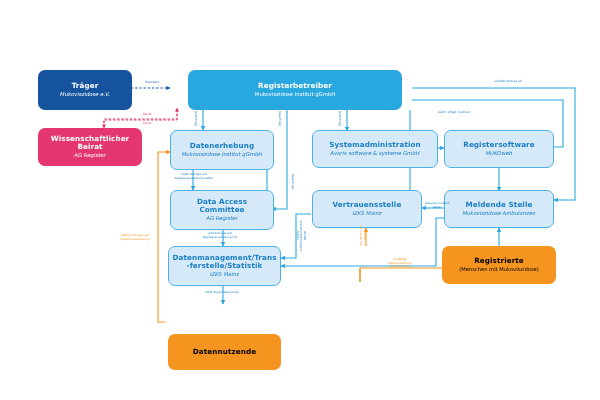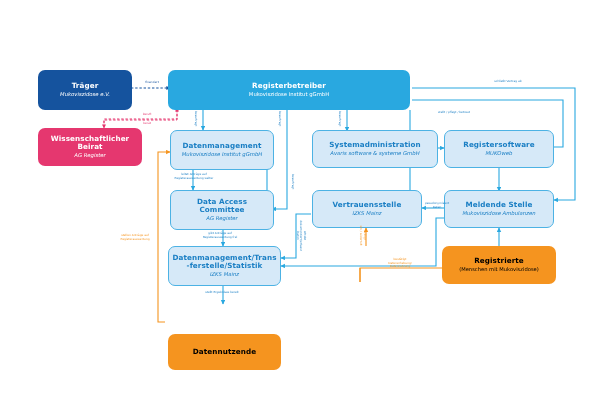--- a/index.html
+++ b/index.html
@@ -139,27 +139,27 @@
   <div class="node n-darkblue" style="left:38px;top:70px;width:94px;height:40px;">
     <div class="t1">Träger</div>
     <div class="t2">Mukoviszidose e.V.</div>
   </div>
 
   <div class="node n-pink" style="left:38px;top:128px;width:104px;height:38px;">
     <div class="t1">Wissenschaftlicher Beirat</div>
     <div class="t2">AG Register</div>
   </div>
 
-  <div class="node n-cyan" style="left:168px;top:70px;width:242px;height:40px;">
+  <div class="node n-cyan" style="left:188px;top:70px;width:214px;height:40px;">
     <div class="t1">Registerbetreiber</div>
     <div class="t2">Mukoviszidose Institut gGmbH</div>
   </div>
 
   <div class="node n-lightblue" style="left:170px;top:130px;width:104px;height:40px;">
-    <div class="t1">Datenmanagement</div>
+    <div class="t1">Datenerhebung</div>
     <div class="t2">Mukoviszidose Institut gGmbH</div>
   </div>
 
   <div class="node n-lightblue" style="left:312px;top:130px;width:126px;height:38px;">
     <div class="t1">Systemadministration</div>
     <div class="t2">Avaris software &amp; systeme GmbH</div>
   </div>
 
   <div class="node n-lightblue" style="left:170px;top:190px;width:104px;height:40px;">
     <div class="t1">Data Access Committee</div>

